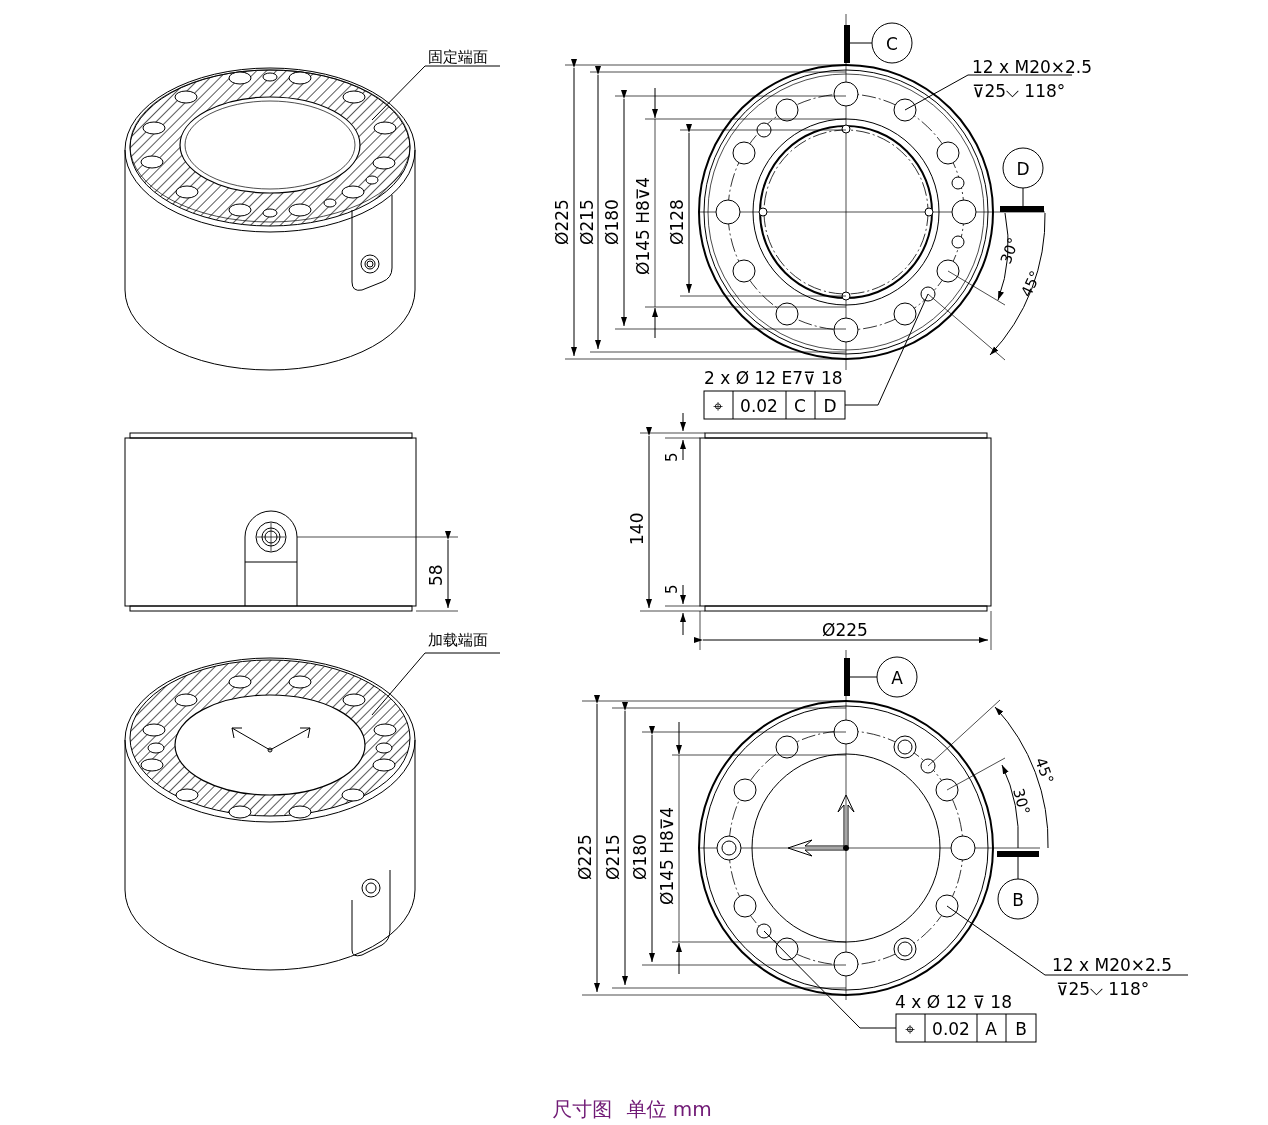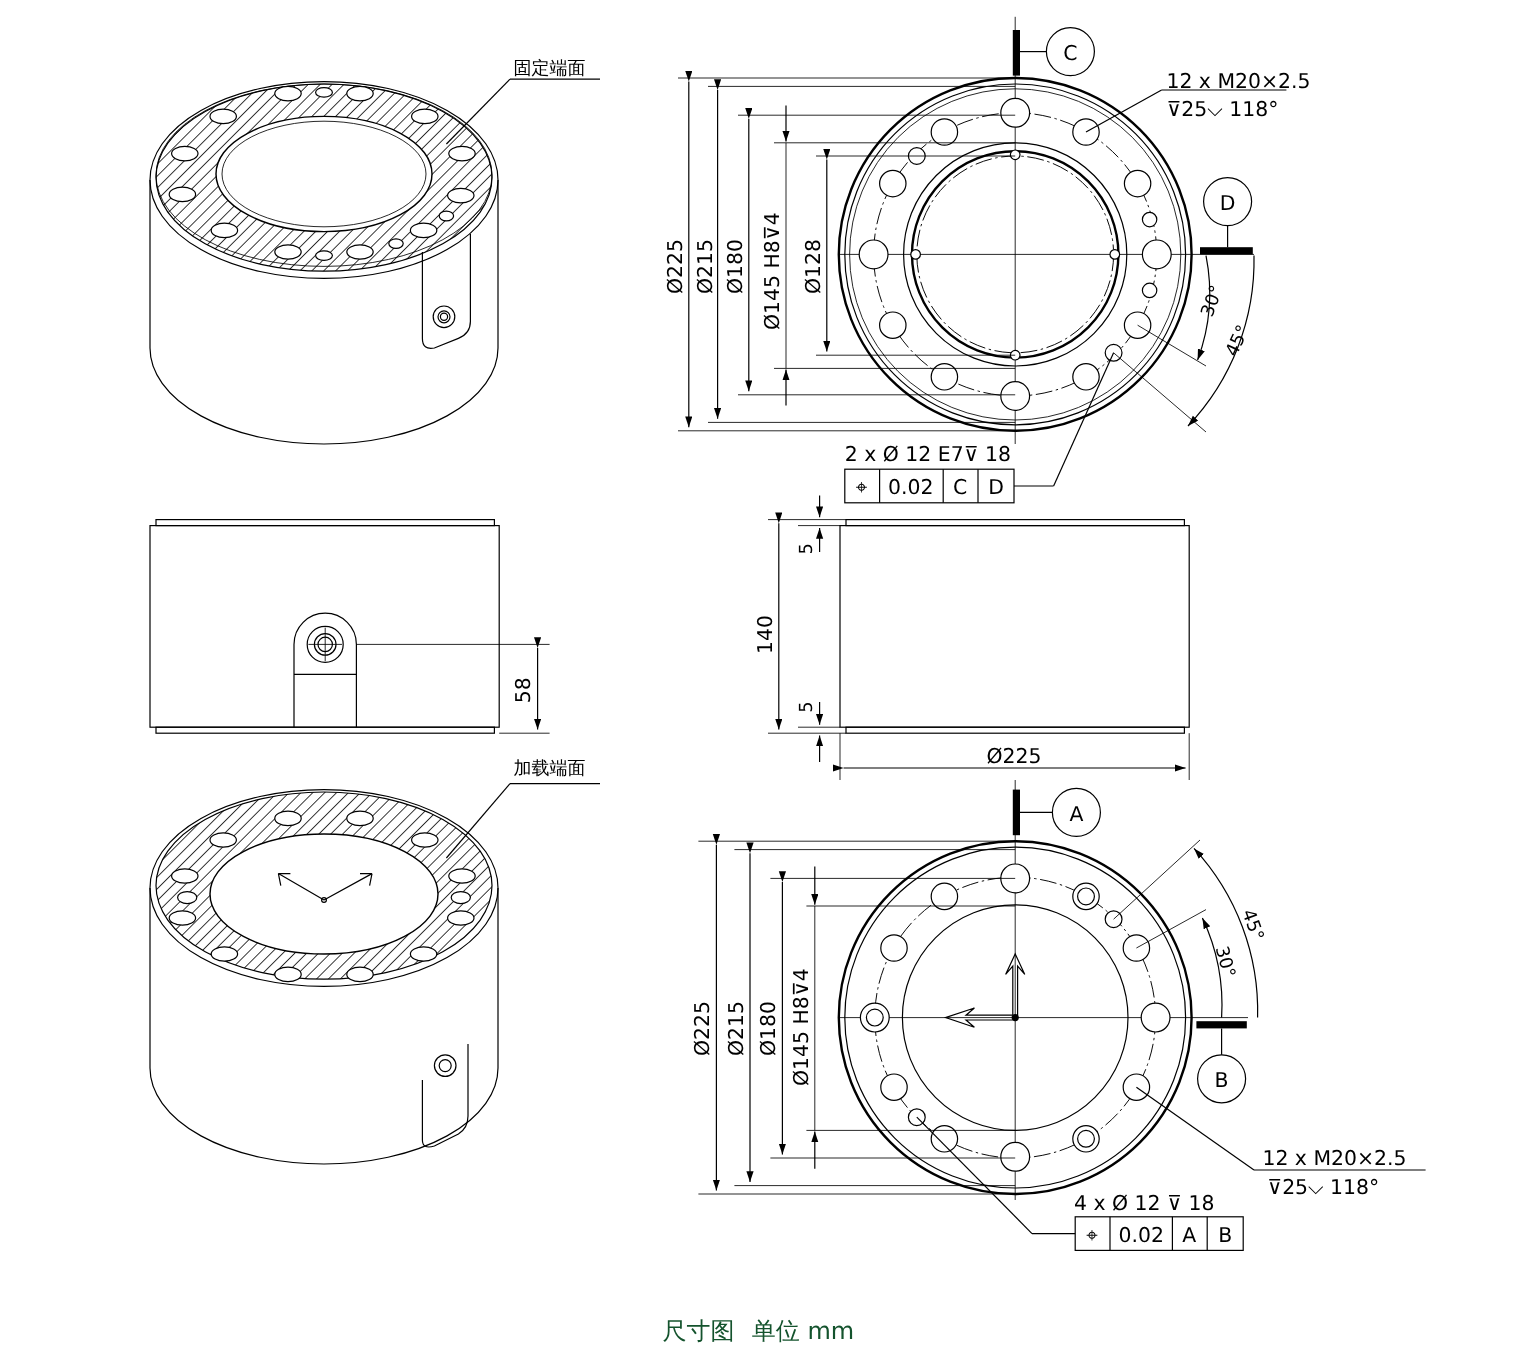--- a/index.html
+++ b/index.html
@@ -4,21 +4,21 @@
 <style>
   html,body{margin:0;padding:0;background:#ffffff;}
   body{width:1268px;height:1125px;position:relative;overflow:hidden;font-family:"DejaVu Sans",sans-serif;}
   svg{position:absolute;left:0;top:0;}
   .ln{stroke:#000;fill:none;stroke-width:1;}
   .thk{stroke:#000;fill:none;stroke-width:2;}
   .thin{stroke:#000;fill:none;stroke-width:0.7;}
   .dash{stroke:#000;fill:none;stroke-width:0.8;stroke-dasharray:14 3 2 3;}
   .txt{font-family:"DejaVu Sans",sans-serif;font-size:17px;fill:#000;}
   .txtS{font-family:"DejaVu Sans",sans-serif;font-size:15px;fill:#000;}
-  .cap{position:absolute;left:0;top:1096px;width:1264px;text-align:center;font-family:"DejaVu Sans",sans-serif;font-size:20px;color:#14532d;}
+  .cap{position:absolute;left:0;top:1096px;width:1264px;text-align:center;font-family:"DejaVu Sans",sans-serif;font-size:20px;color:#701a75;}
   .cap span{margin:0 4px;}
 </style>
 </head>
 <body>
 
 <svg width="1268" height="1125" viewBox="0 0 1268 1125">
   <defs>
     <pattern id="hatch" width="7" height="7" patternUnits="userSpaceOnUse" patternTransform="rotate(45)">
       <line x1="0" y1="0" x2="0" y2="7" stroke="#000" stroke-width="1.3"></line>
     </pattern>

